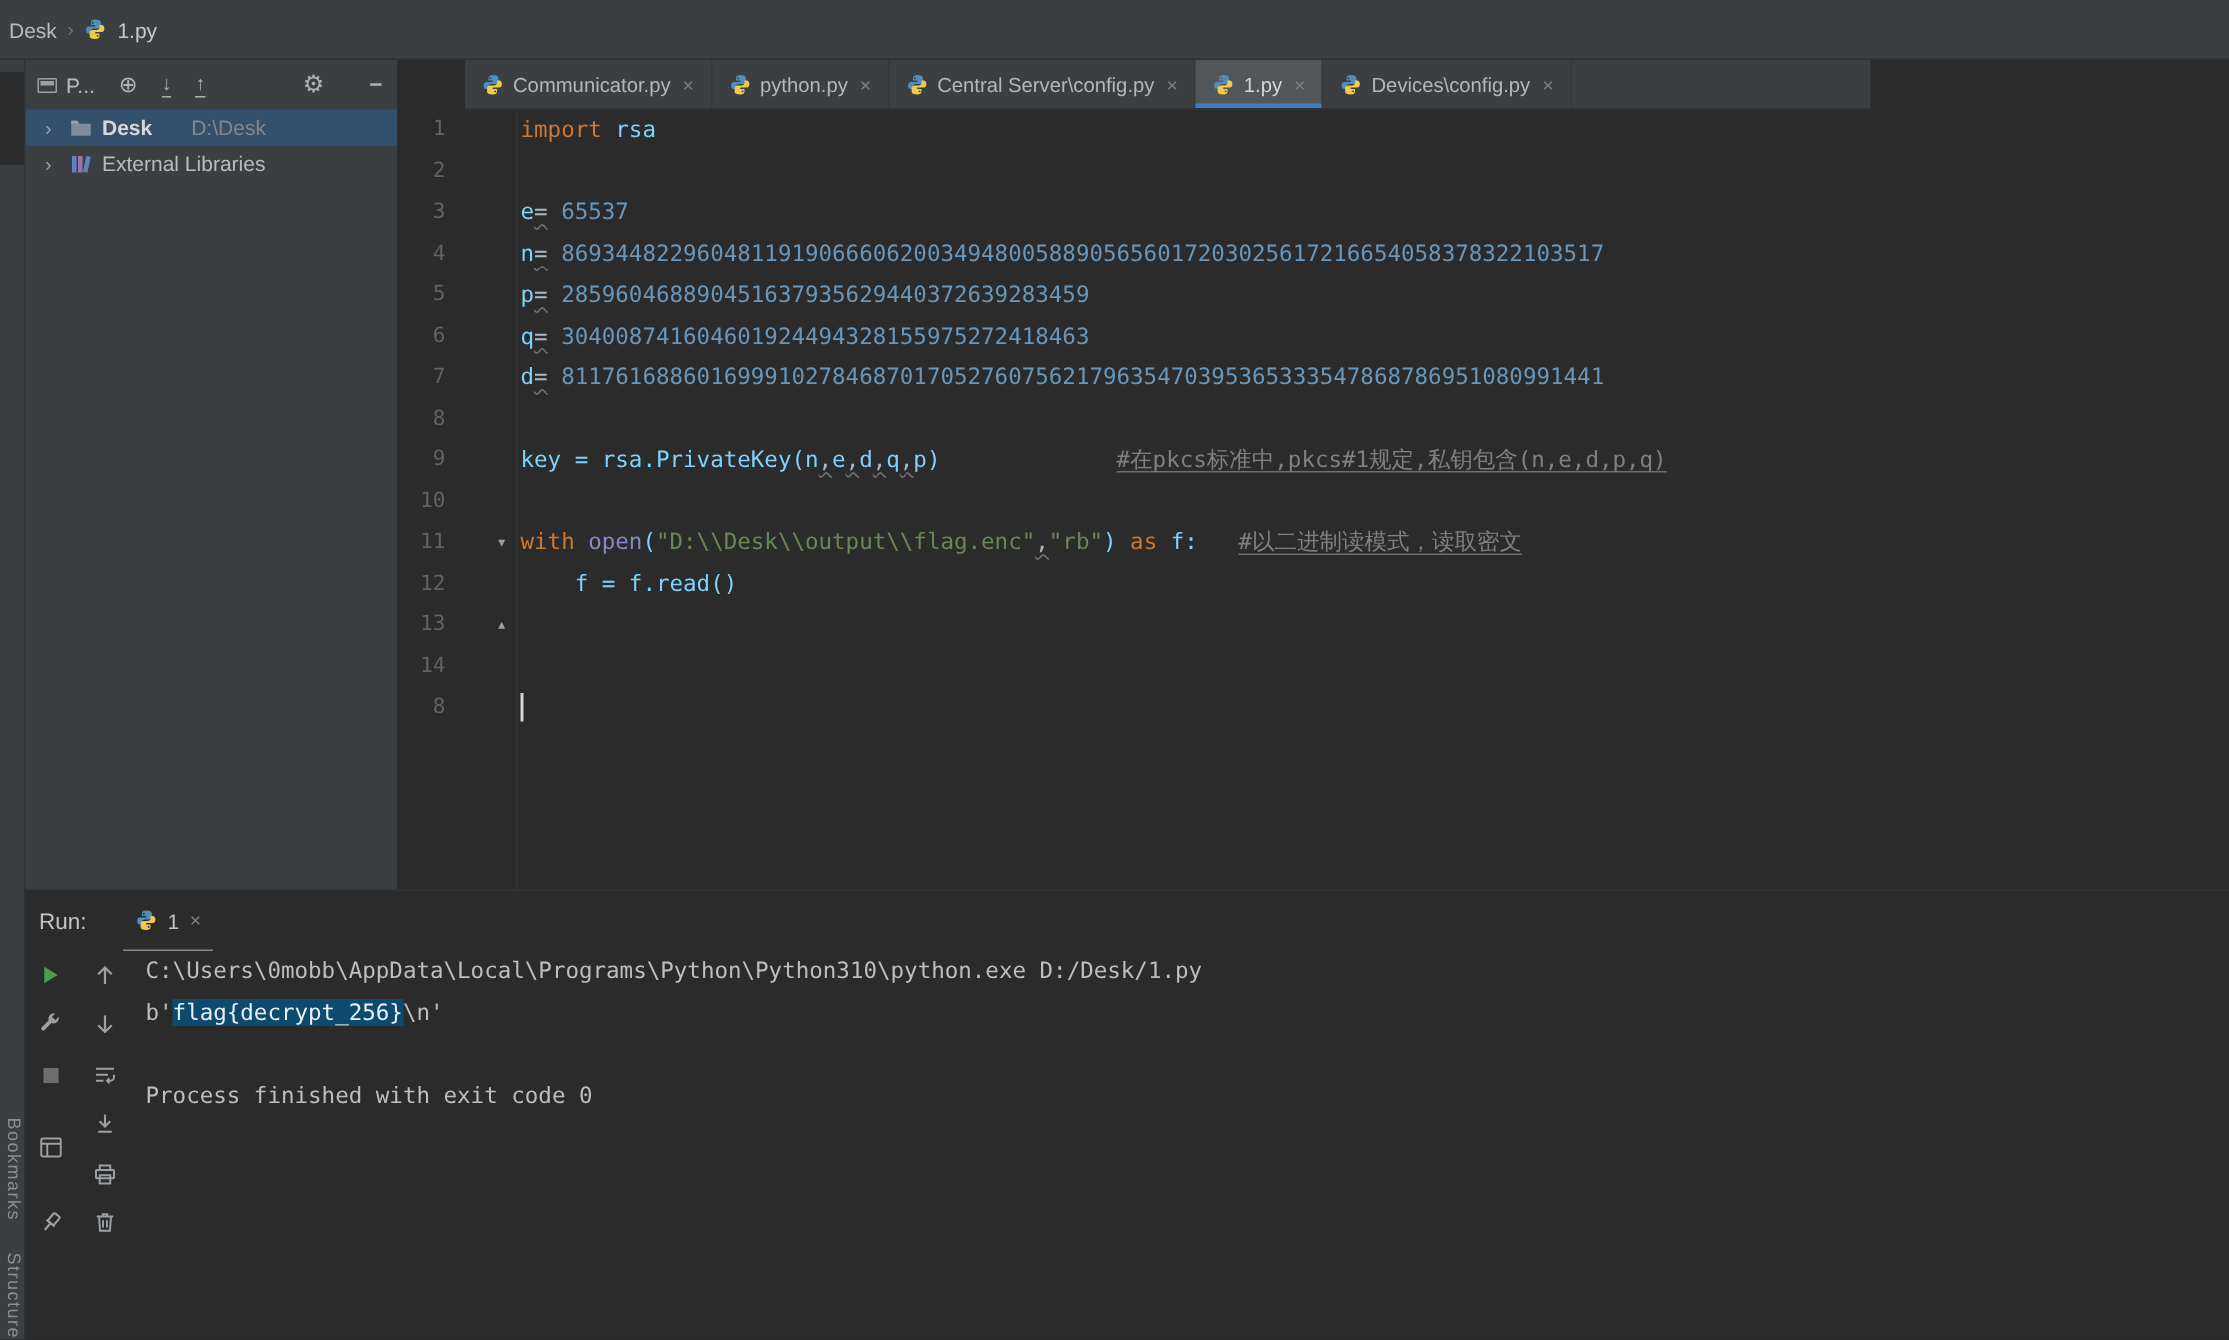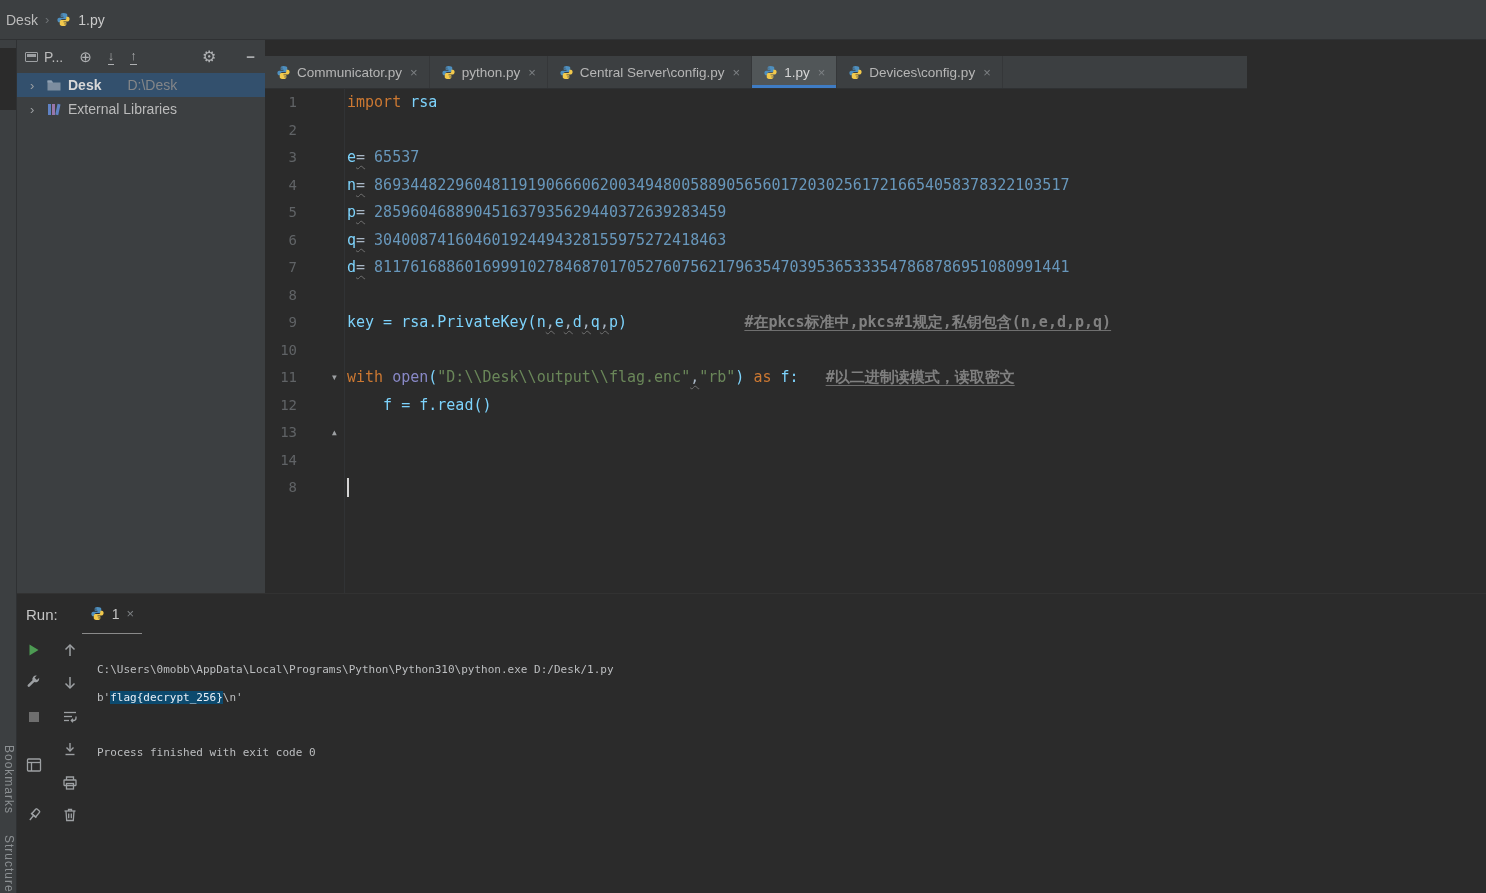--- a/index.html
+++ b/index.html
@@ -63,21 +63,21 @@
     height:24px; display:flex; align-items:center; font-size:14px; color:#bbbbbb;
     padding-left:13px; gap:6px; white-space:nowrap;
   }
   .tree-row.selected{ background:#33506d; }
   .tree-chevron{ width:10px; color:#9da0a3; font-size:13px; }
   .tree-ico{ width:16px; height:16px; }
   .tree-label.bold{ font-weight:bold; color:#d8d8d8; }
   .tree-sub{ color:#848689; margin-left:20px; }
 
   
-  .editor-region{ position:absolute; top:56px; left:265px; width:982px; height:553px; background:#2b2b2b; }
+  .editor-region{ position:absolute; top:40px; left:265px; width:982px; height:553px; background:#2b2b2b;padding-left:45px; }
   .tab-bar{
     height:33px; background:#3c3f41; display:flex; align-items:stretch;
     border-bottom:1px solid #2f3133;
   }
   .tab{
     position:relative; display:flex; align-items:center; gap:6px;
     padding:0 11px; font-size:13.5px; color:#b6b6b6;
     border-right:1px solid #353739; cursor:default; white-space:nowrap;
   }
   .tab .tab-close{ color:#7d8184; font-size:13px; margin-left:2px; }
@@ -92,21 +92,21 @@
   .gutter-sep{ position:absolute; top:0; bottom:0; left:79px; width:1px; background:#313335; }
   .code-row{ height:27.5px; line-height:27.5px; display:flex; white-space:pre; }
   .g-num{ flex:0 0 32px; text-align:right; color:#606366; font-size:14px; }
   .g-ico{ flex:0 0 47px; text-align:right; padding-right:6px; color:#9da0a3; font-size:12px; }
   .code-text{ padding-left:3px; color:#a9b7c6; }
   .tk.kw{ color:#cc7832; }
   .tk.num{ color:#6897bb; }
   .tk.str{ color:#6a8759; }
   .tk.fn{ color:#8888c6; }
   .tk.pln,.tk.sp{ color:#7dd3fc; }
-  .tk.comu{ color:#808080; text-decoration:underline; text-decoration-color:#6f6f6f; text-underline-offset:3px;font-weight:bold; }
+  .tk.comu{ color:#808080; text-decoration:underline; text-decoration-color:#6f6f6f; text-underline-offset:3px; }
   .tk.wv{
     color:#a9b7c6;
     text-decoration:underline; text-decoration-style:wavy; text-decoration-color:#707070;
     text-decoration-thickness:1px; text-underline-offset:3px;
   }
   .caret{ display:inline-block; width:2px; height:19px; background:#d4d4d4; vertical-align:middle; }
 
   
   .run-panel{
     position:absolute; top:593px; left:17px; width:1469px; height:300px;
@@ -118,21 +118,21 @@
   .run-title{ font-size:15px; color:#c5c5c5; }
   .run-tab{
     height:100%; display:flex; align-items:center; gap:7px; padding:0 8px;
     border-bottom:1px solid #8a8a8a; font-size:14px; color:#c5c5c5;
   }
   .run-tab .tab-close{ color:#7d8184; font-size:13px; }
   .run-icon{ position:absolute; width:20px; height:20px; }
   .run-icon svg{ display:block; }
   .console{
     position:absolute; top:40px; left:80px; right:10px; bottom:0;
-    font-family:"DejaVu Sans Mono", monospace; font-size:11px; color:#bcbec0;margin-top:22px;
+    font-family:"DejaVu Sans Mono", monospace; font-size:15px; color:#bcbec0;
   }
   .console-line{ height:27.5px; line-height:27.5px; white-space:pre; }
   .tk.out{ color:#bcbec0; }
   .tk.sel{ background:#0c4a6e; color:#e9eff6; }
 </style>
 </head>
 <body>
 
 <div class="breadcrumb-bar">
   <span>Desk</span>

